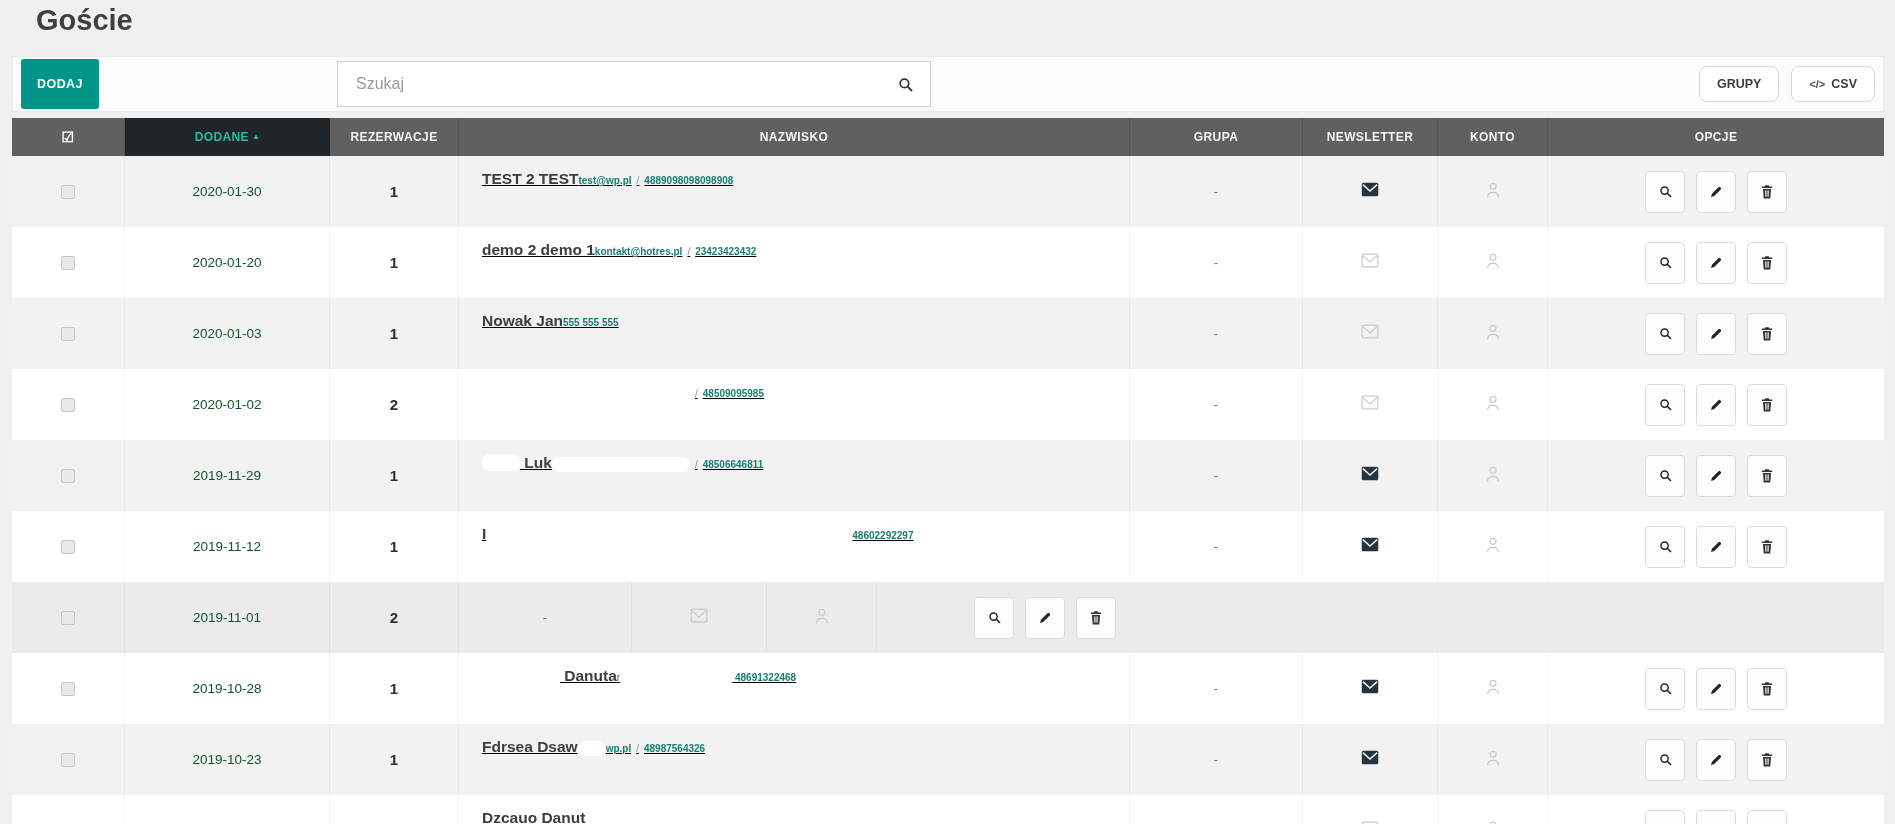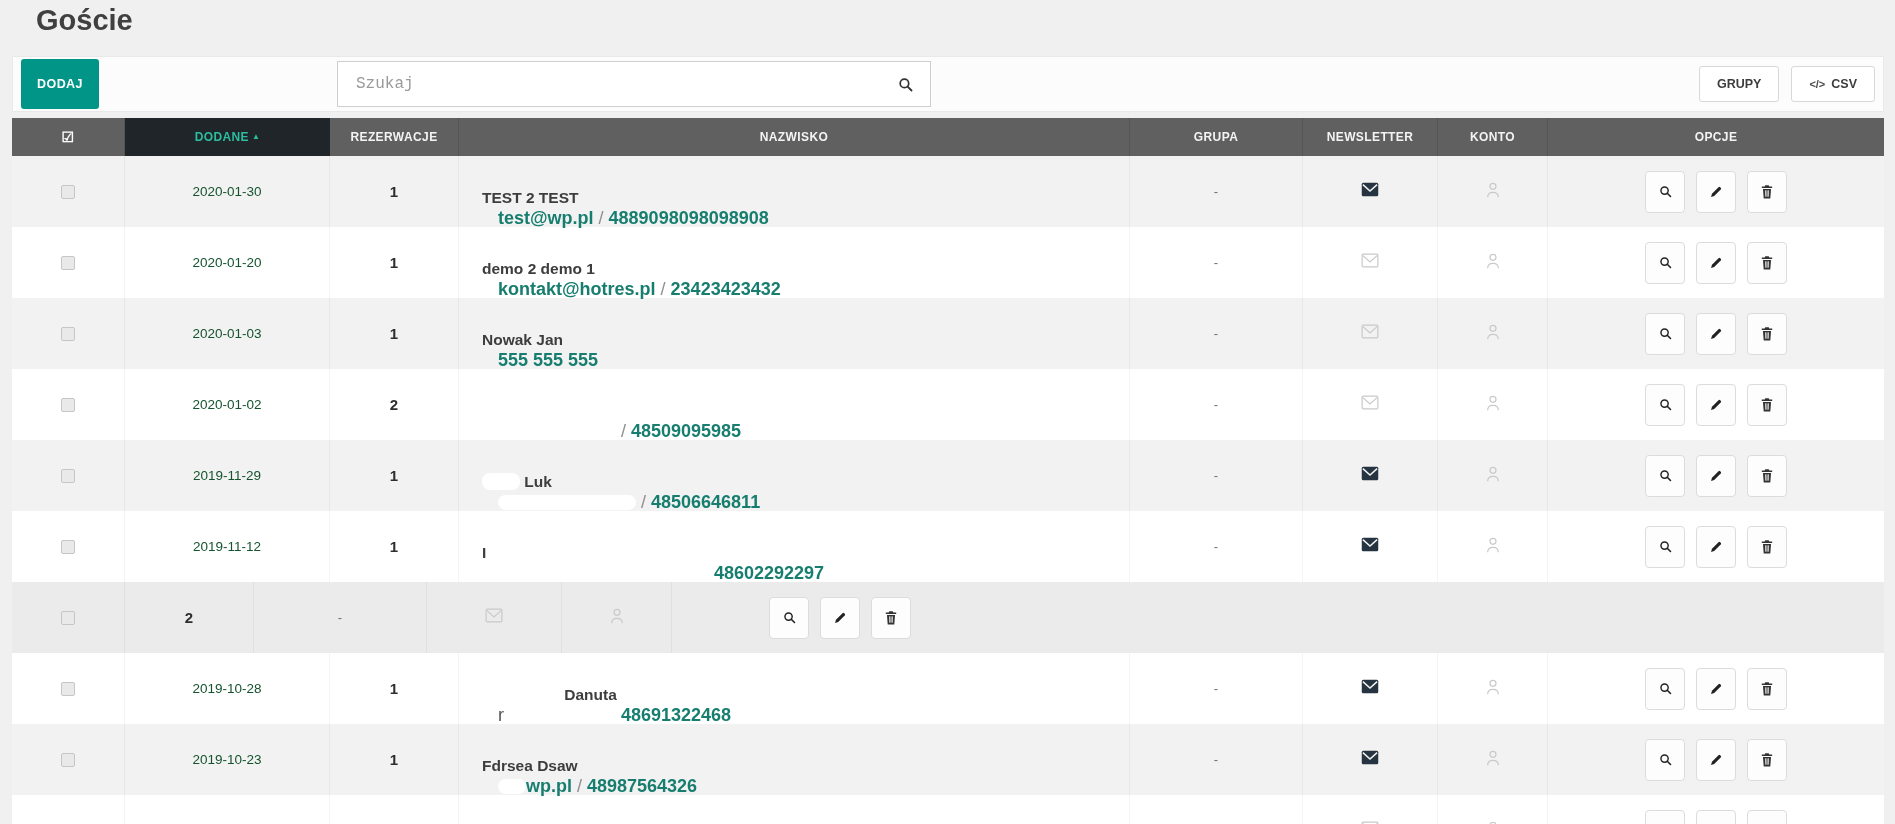--- a/index.html
+++ b/index.html
@@ -27,30 +27,30 @@
     font-family:"Liberation Sans", sans-serif; cursor:pointer;
   }
   .search-wrap {
     position:absolute; left:324px; top:4px; width:594px; height:46px;
     background:#fff; border:1px solid #cfcfcf;
     display:flex; align-items:center;
   }
   .search-wrap input {
     flex:1; border:none; outline:none; padding-left:18px;
     font-size:16px; color:#555; background:transparent;
-    font-family:Liberation Mono, monospace;
+    font-family:Liberation Sans, sans-serif;
   }
   .search-wrap input::placeholder { color:#9a9a9a; }
   .search-icon { margin-right:16px; display:flex; }
   .toolbar-right {
     margin-left:auto; margin-right:8px; display:flex; gap:12px;
   }
   .btn-light {
     height:36px; padding:8px 17px; background:#fff;
-    border:1px solid #d8d8d8; border-radius:3px;
+    border:1px solid #d8d8d8; border-radius:8px;
     font-weight:700; font-size:12.5px; color:#3d3d3d;
     font-family:"Liberation Sans", sans-serif; cursor:pointer;
     display:flex; align-items:center; gap:6px;
   }
   .csv-glyph { font-size:11px; color:#4a4a4a; font-weight:700; }
   
   .table { position:absolute; left:12px; top:118px; width:1872px; }
   .thead { display:flex; height:38px; }
   .th {
     background:#606060; color:#f3f3f3;
@@ -72,25 +72,26 @@
     border-right:1px solid rgba(0,0,0,0.045);
   }
   .cell:last-child { border-right:none; }
   .row-check {
     width:14px; height:14px; background:#e9e9e9;
     border:1px solid #c6c6c6; border-radius:2px;
   }
   .cell-date { font-size:13.5px; color:#14532d; }
   .cell-res  { font-size:15px; font-weight:700; color:#2e2e2e; }
   .cell-name {
-    flex-direction:column; align-items:flex-start; justify-content:flex-end;
+    flex-direction:row; align-items:flex-start; justify-content:flex-start;
     padding:13px 0 0 23px;
+    text-decoration:underline;
   }
   .name-line { font-size:15.5px; font-weight:700; color:#3d3d3d; line-height:19px; min-height:19px; }
-  .contact-line { font-size:18px; font-weight:700; color:#177e6f; line-height:17px; margin-top:3px;margin-left:16px; }
+  .contact-line { font-size:10px; font-weight:700; color:#177e6f; line-height:17px; margin-top:3px; }
   .contact-line .sep { color:#8f8f8f; font-weight:400; padding:0 5px; }
   .contact-line .plain { color:#555; font-weight:400; }
   .redact {
     display:inline-block; height:15px; background:#ffffff;
     border-radius:8px; vertical-align:middle; transform:translateY(-1px);
   }
   .name-line .redact { height:17px; }
   .cell-group { font-size:13px; color:#6f6f6f; }
   .opt-btn {
     width:40px; height:42px; background:#fdfdfd;
@@ -452,20 +453,21 @@
                 <line x1="14.5" y1="11" x2="14.2" y2="22" stroke="#fdfdfd" stroke-width="1.4"></line>
               </svg>
             </span>
           </button>
         </div>
       </div>
       <div class="row d">
         <div class="cell c0">
           <div class="row-check"></div>
         </div>
+        <div class="cell c1 cell-date">2019-11-01</div>
         <div class="cell c2 cell-res">2</div>
         <div class="cell c4 cell-group">-</div>
         <div class="cell c5">
           <span><svg width="18" height="15" viewBox="0 0 24 20">
               <rect x="1.5" y="1.5" width="21" height="17" rx="1.5" fill="none" stroke="#c9c9c9" stroke-width="1.6"></rect>
               <polyline points="2.5,3.5 12,12 21.5,3.5" fill="none" stroke="#c9c9c9" stroke-width="1.6"></polyline>
             </svg></span>
         </div>
         <div class="cell c6">
           <span><svg width="16" height="18" viewBox="0 0 24 26">

